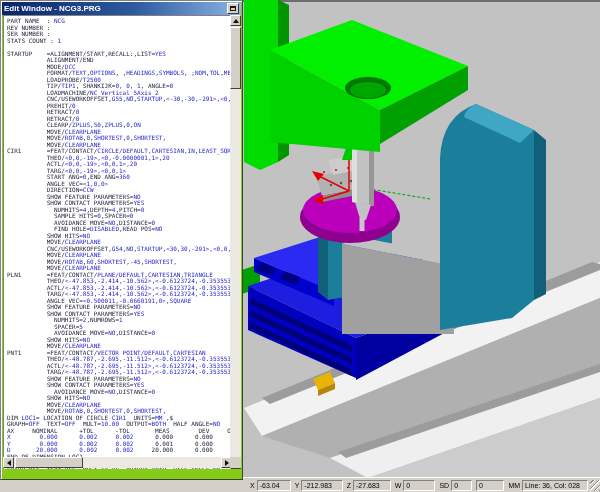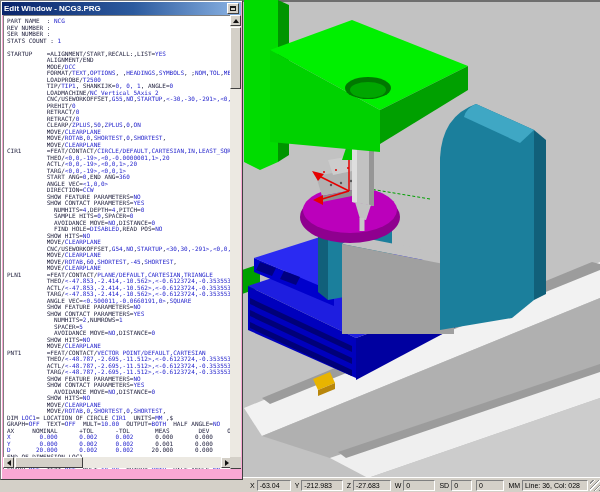--- a/index.html
+++ b/index.html
@@ -1,21 +1,21 @@
 <!DOCTYPE html>
 <html><head>
 <meta charset="utf-8">
 <style>
   *{margin:0;padding:0;box-sizing:border-box}
   html,body{width:600px;height:492px;overflow:hidden}
   body{position:relative;background:#c2c2c2;font-family:"Liberation Sans",sans-serif}
   svg text{font-family:"Liberation Sans",sans-serif}
 
   
-  #editwin{position:absolute;top:0;left:0;width:243px;height:480px;background:#f9a8d4;
+  #editwin{position:absolute;top:0;left:0;width:243px;height:480px;background:#84cc16;
     border:1px solid #404040;border-top-color:#808080;border-left-color:#808080;box-shadow:inset 1px 1px 0 #fff;z-index:5}
   .titlebar{position:absolute;top:1px;left:1px;right:1px;height:13px;
     background:linear-gradient(90deg,#0a246a 0%,#2c5a9e 55%,#8cb4e4 100%);
     display:flex;align-items:center;padding:0 2px}
   .title{color:#fff;font-size:8px;font-weight:bold;flex:1;white-space:nowrap;overflow:hidden}
   .tbtn{width:12px;height:11px;background:#d4d0c8;border:1px solid;border-color:#fff #404040 #404040 #fff;
     display:flex;align-items:center;justify-content:center}
   .tbtn .sq{width:6px;height:5px;border:1px solid #1a1a1a;border-top-width:2px}
   .content{position:absolute;top:14px;left:2px;width:229px;height:454px;background:#fff;overflow:hidden;
     border-left:1px solid #808080;border-top:1px solid #808080}

